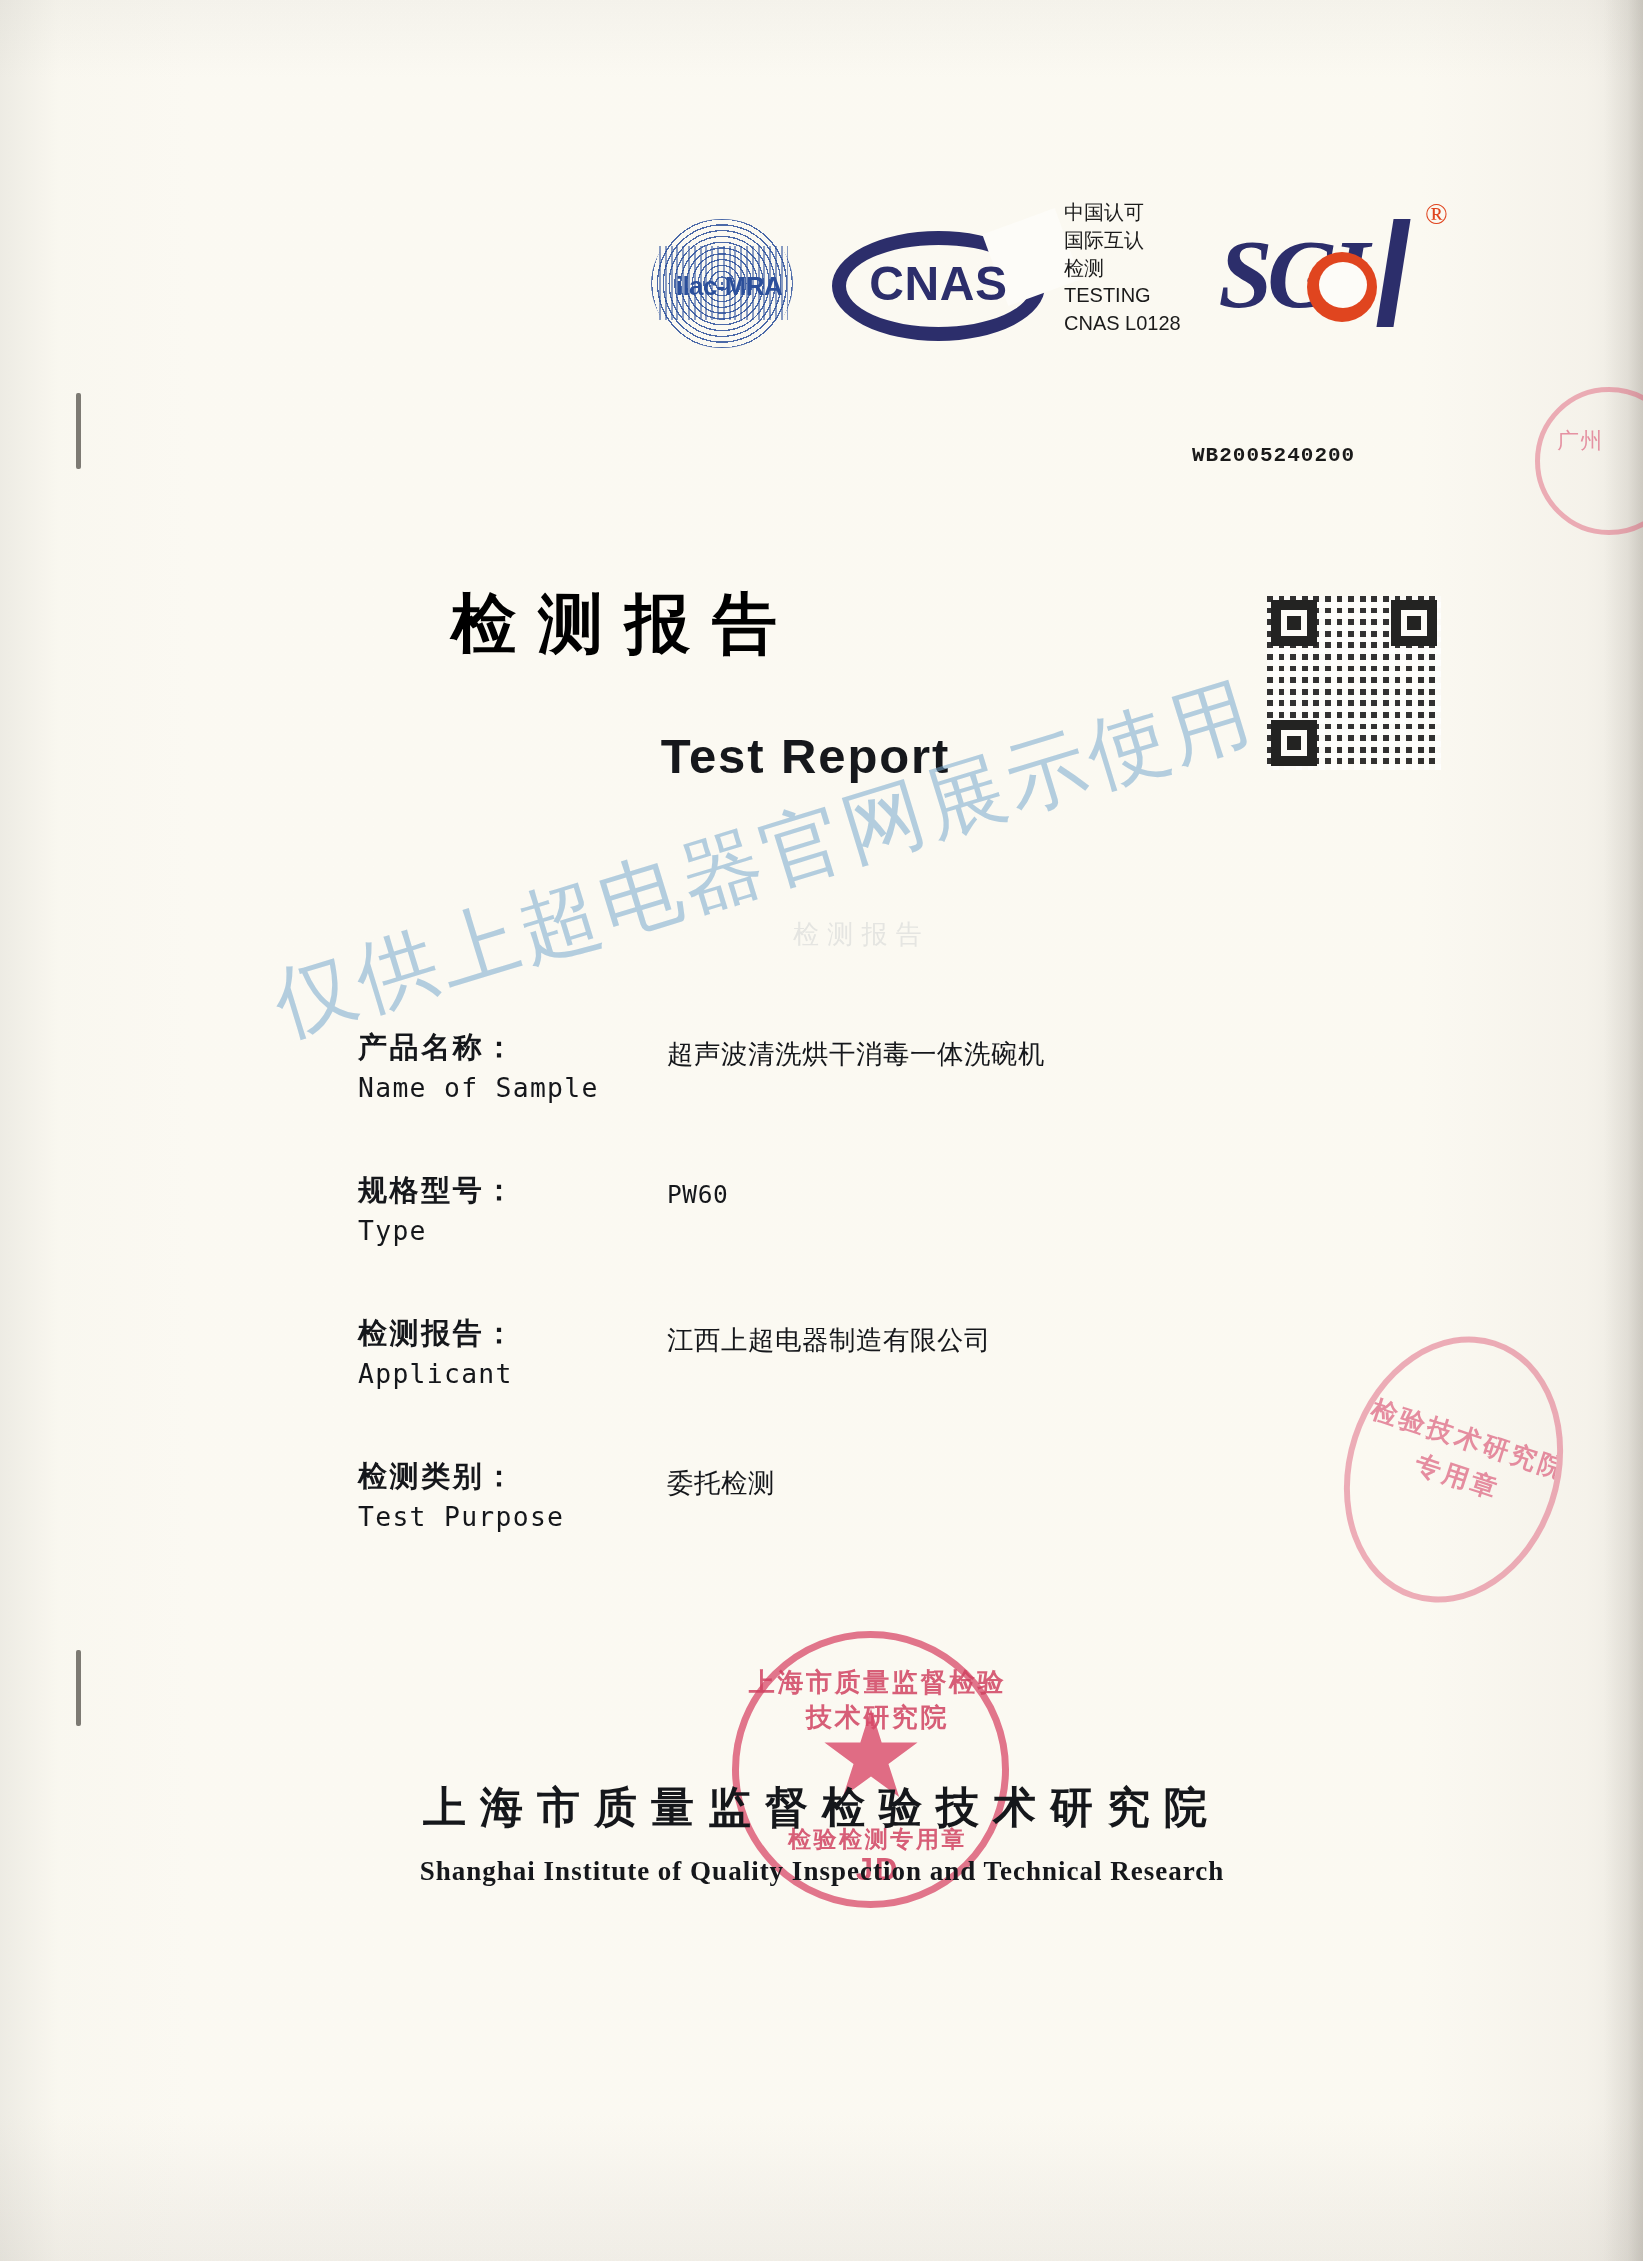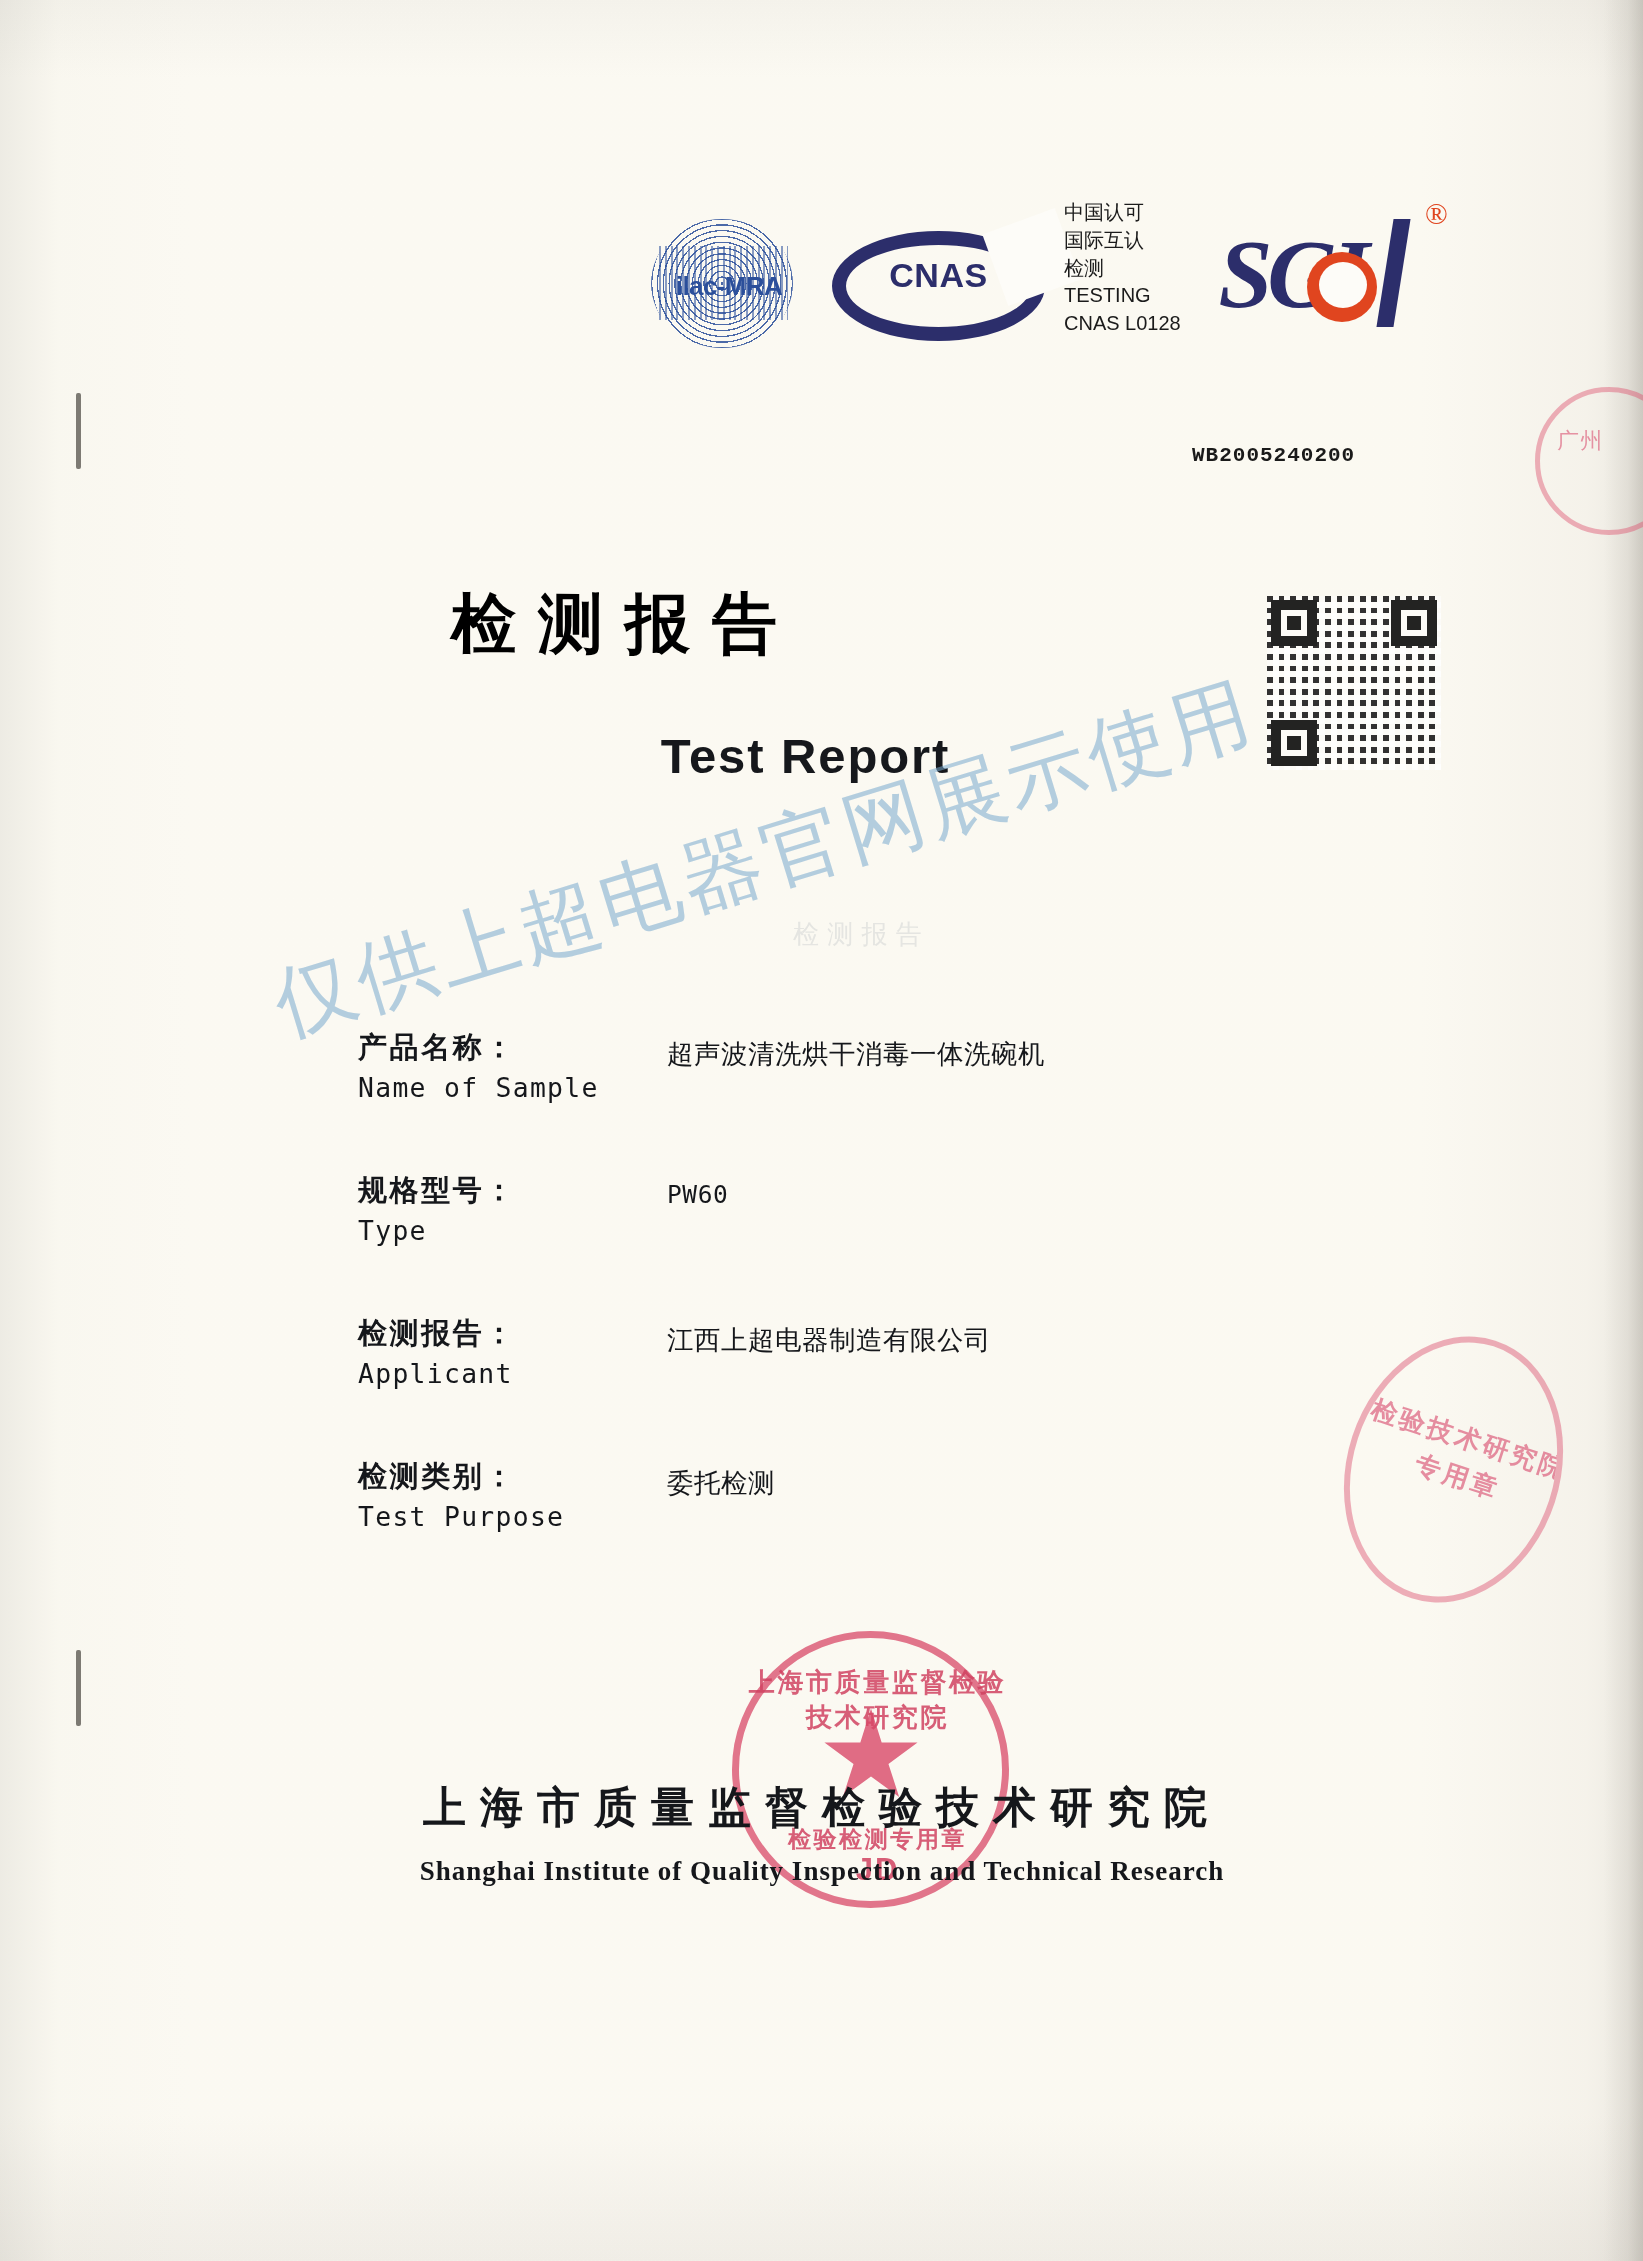--- a/index.html
+++ b/index.html
@@ -120,21 +120,21 @@
     transform: rotate(-20deg);
   }
   .cnas .cnas-text {
     position: absolute;
     left: 0;
     top: 37px;
     width: 213px;
     text-align: center;
     font-family: "Liberation Sans", sans-serif;
     font-weight: bold;
-    font-size: 34px;
+    font-size: 48px;
     color: #2c2e6b;
     letter-spacing: 0.6px;
     z-index: 3;
   }
   .cnas-lines {
     position: absolute;
     left: 419px;
     top: 6.4px;
     width: 161px;
     font-family: "Liberation Sans", sans-serif;

